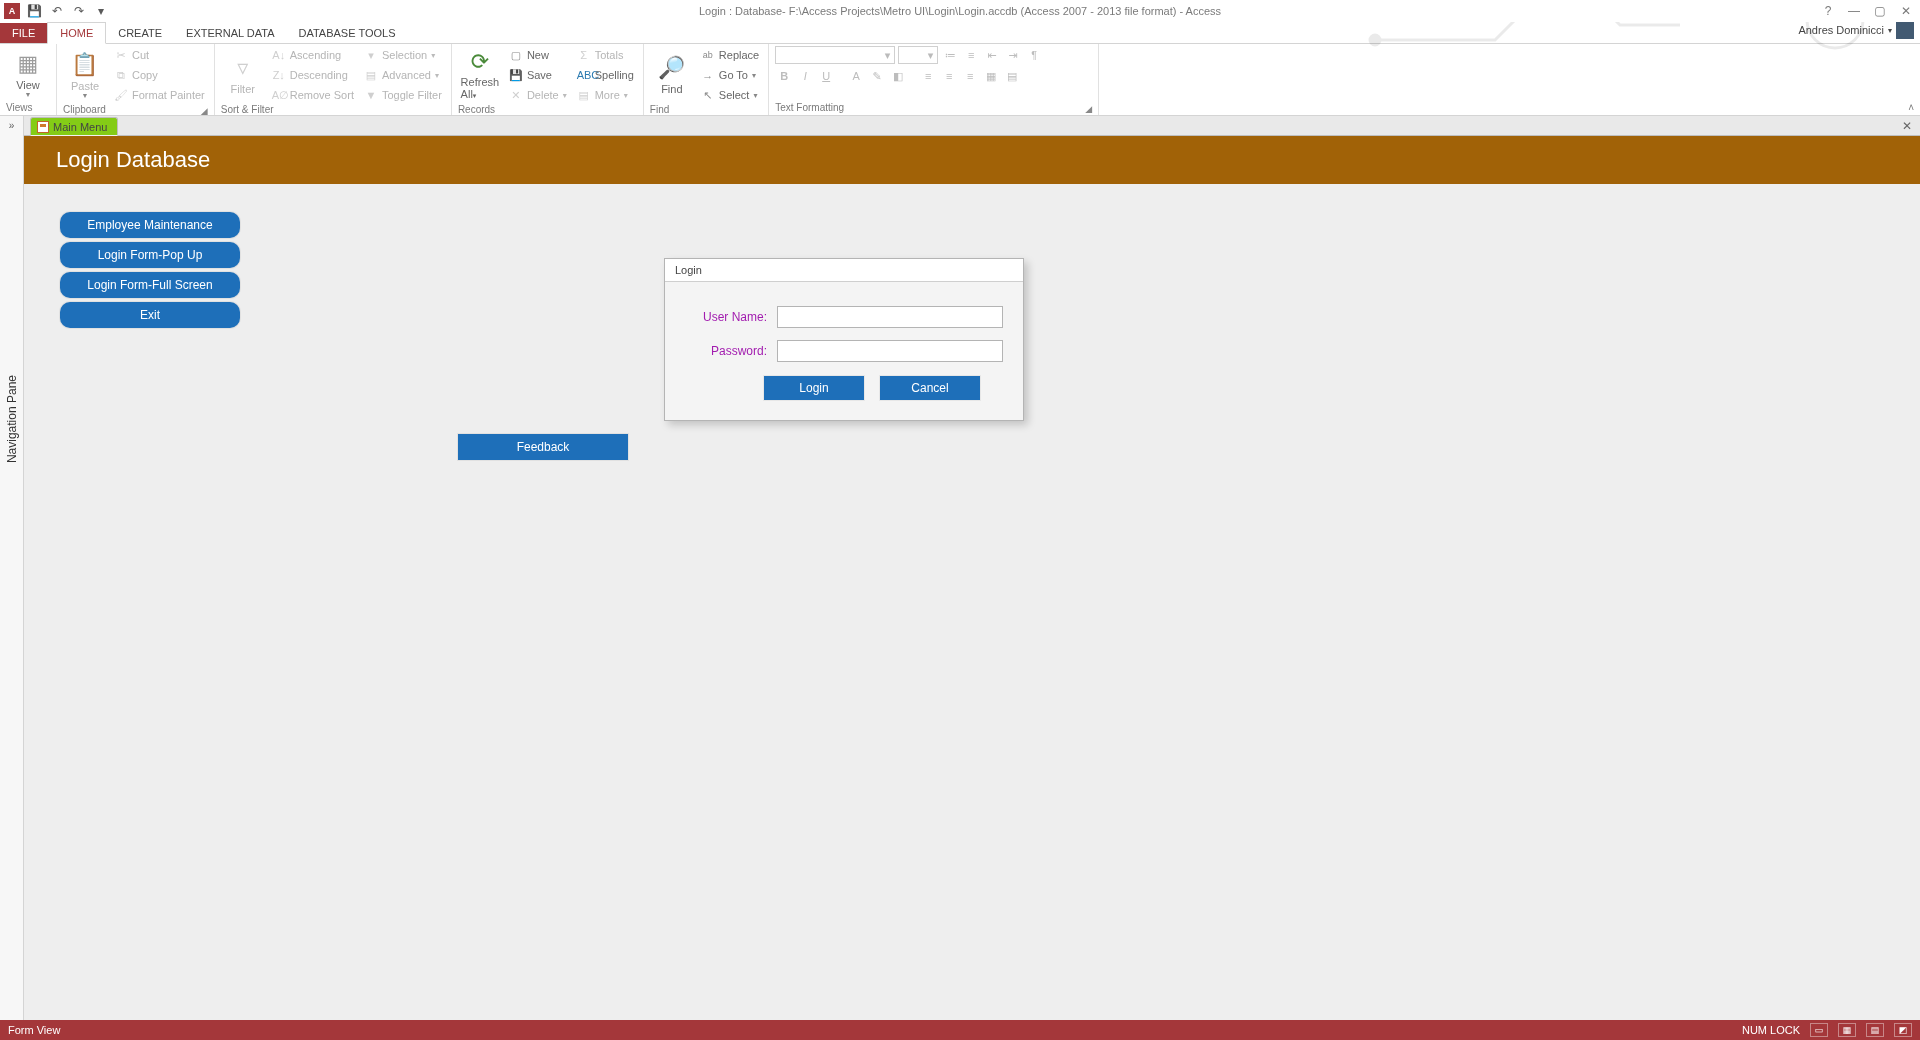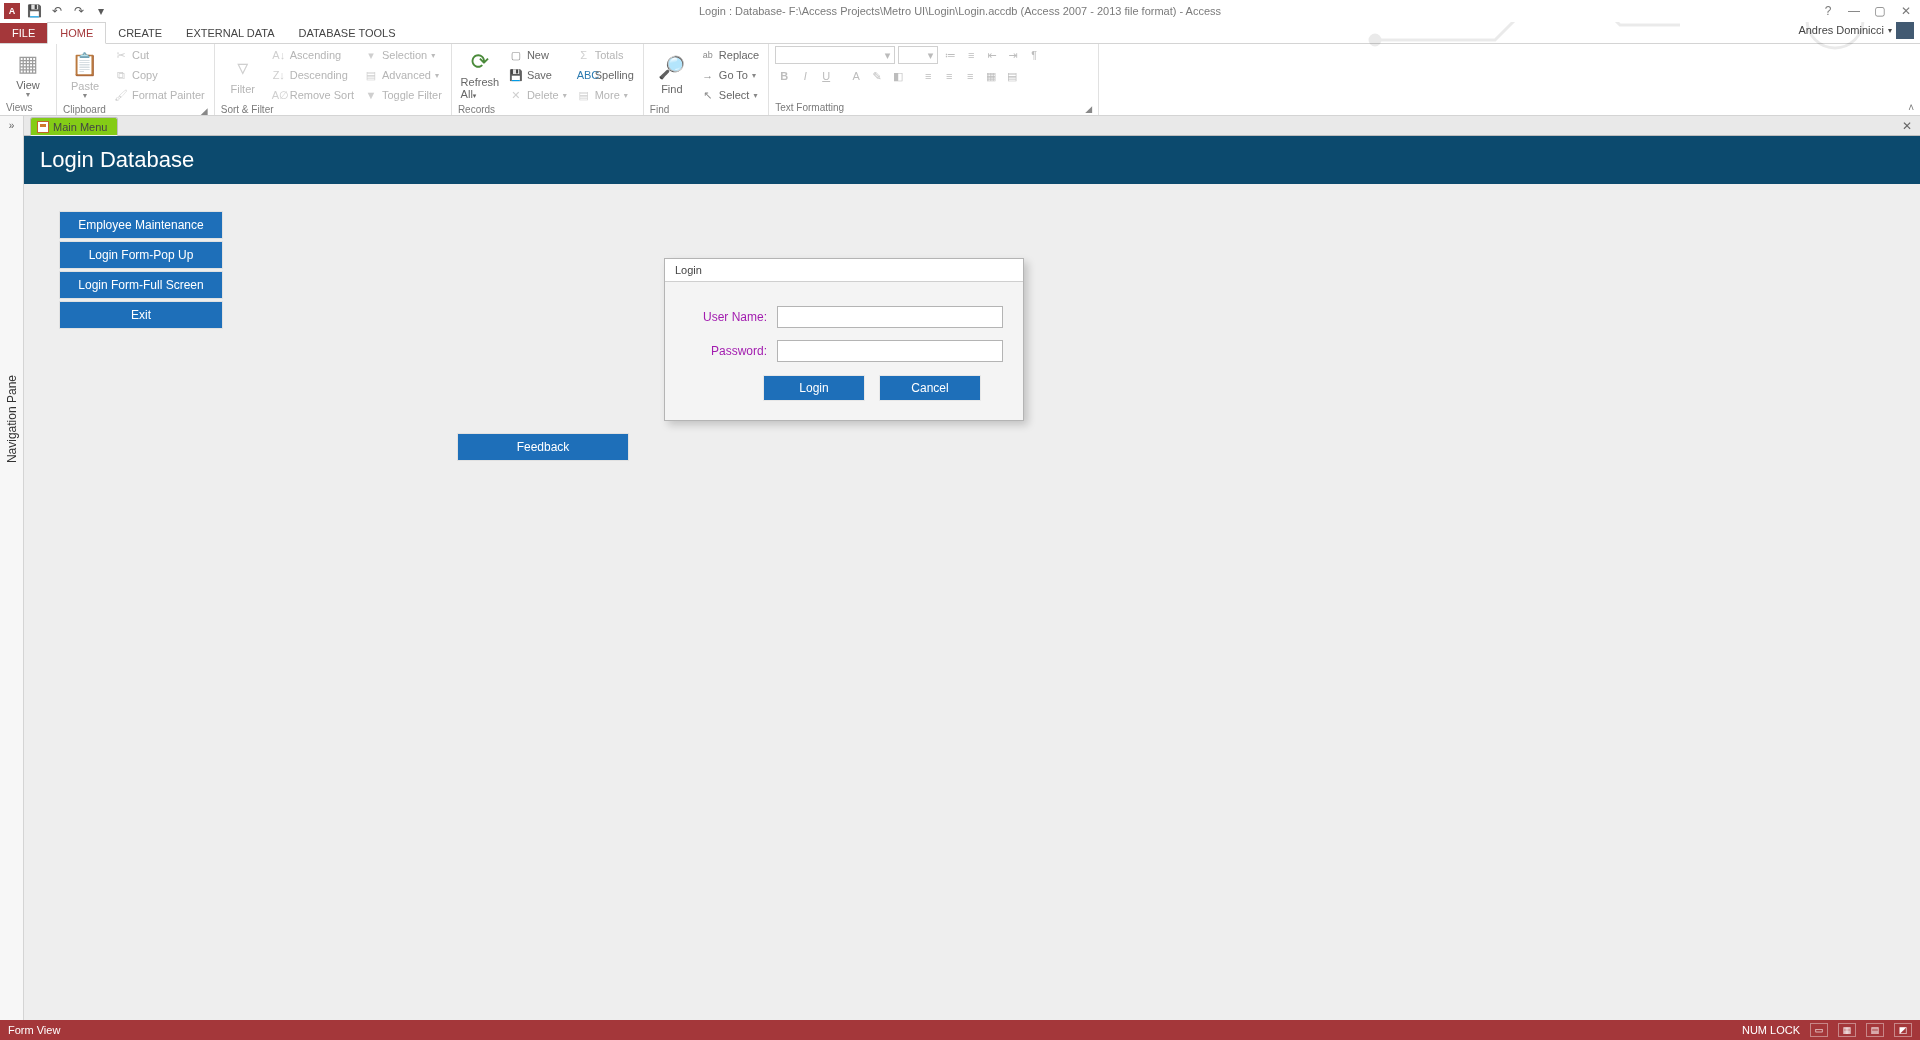--- a/index.html
+++ b/index.html
@@ -128,36 +128,36 @@
 .doc-tab .tabicon::after{content:"";position:absolute;left:2px;right:2px;top:2px;height:3px;background:#d07a2c;}
 .doc-tabs .close-x{position:absolute; right:8px; top:3px; color:#666; font-size:12px; cursor:pointer;}
 
 
 .form-area{
   position:absolute; left:24px; right:0; top:136px; bottom:20px;
   background:#eeeeee;
   overflow:hidden;
 }
 .form-header{
-  background:#0c4a6e; color:#fff;
+  background:#a16207; color:#fff;
   font-size:22px; font-weight:300;
-  padding:12px 16px;
+  padding:12px 32px;
   height:48px; display:flex; align-items:center;
 }
 .form-body{ position:relative; padding:28px 36px; height:calc(100% - 48px);}
 
 .blue-btn{
   background:#1e6fb9; color:#fff; border:none;
   font-size:12px; height:26px;
   display:flex; align-items:center; justify-content:center;
   cursor:pointer;
   box-shadow:0 0 0 1px rgba(0,0,0,.05);
 }
 .sidebtns{display:flex; flex-direction:column; gap:4px; width:162px;}
-.sidebtns .blue-btn{width:162px;}
+.sidebtns .blue-btn{width:180px;border-radius:10px;}
 
 .desc-text{position:absolute; left:220px; top:28px; width:390px; font-size:12px; color:#1a1a1a; line-height:1.35;}
 
 .feedback-btn{position:absolute; left:434px; top:250px; width:170px; height:26px;}
 
 .login-dialog{
   position:absolute; left:640px; top:74px;
   width:360px; background:#f4f4f4;
   border:1px solid #b4b4b4;
   box-shadow:4px 4px 8px rgba(0,0,0,.18);

